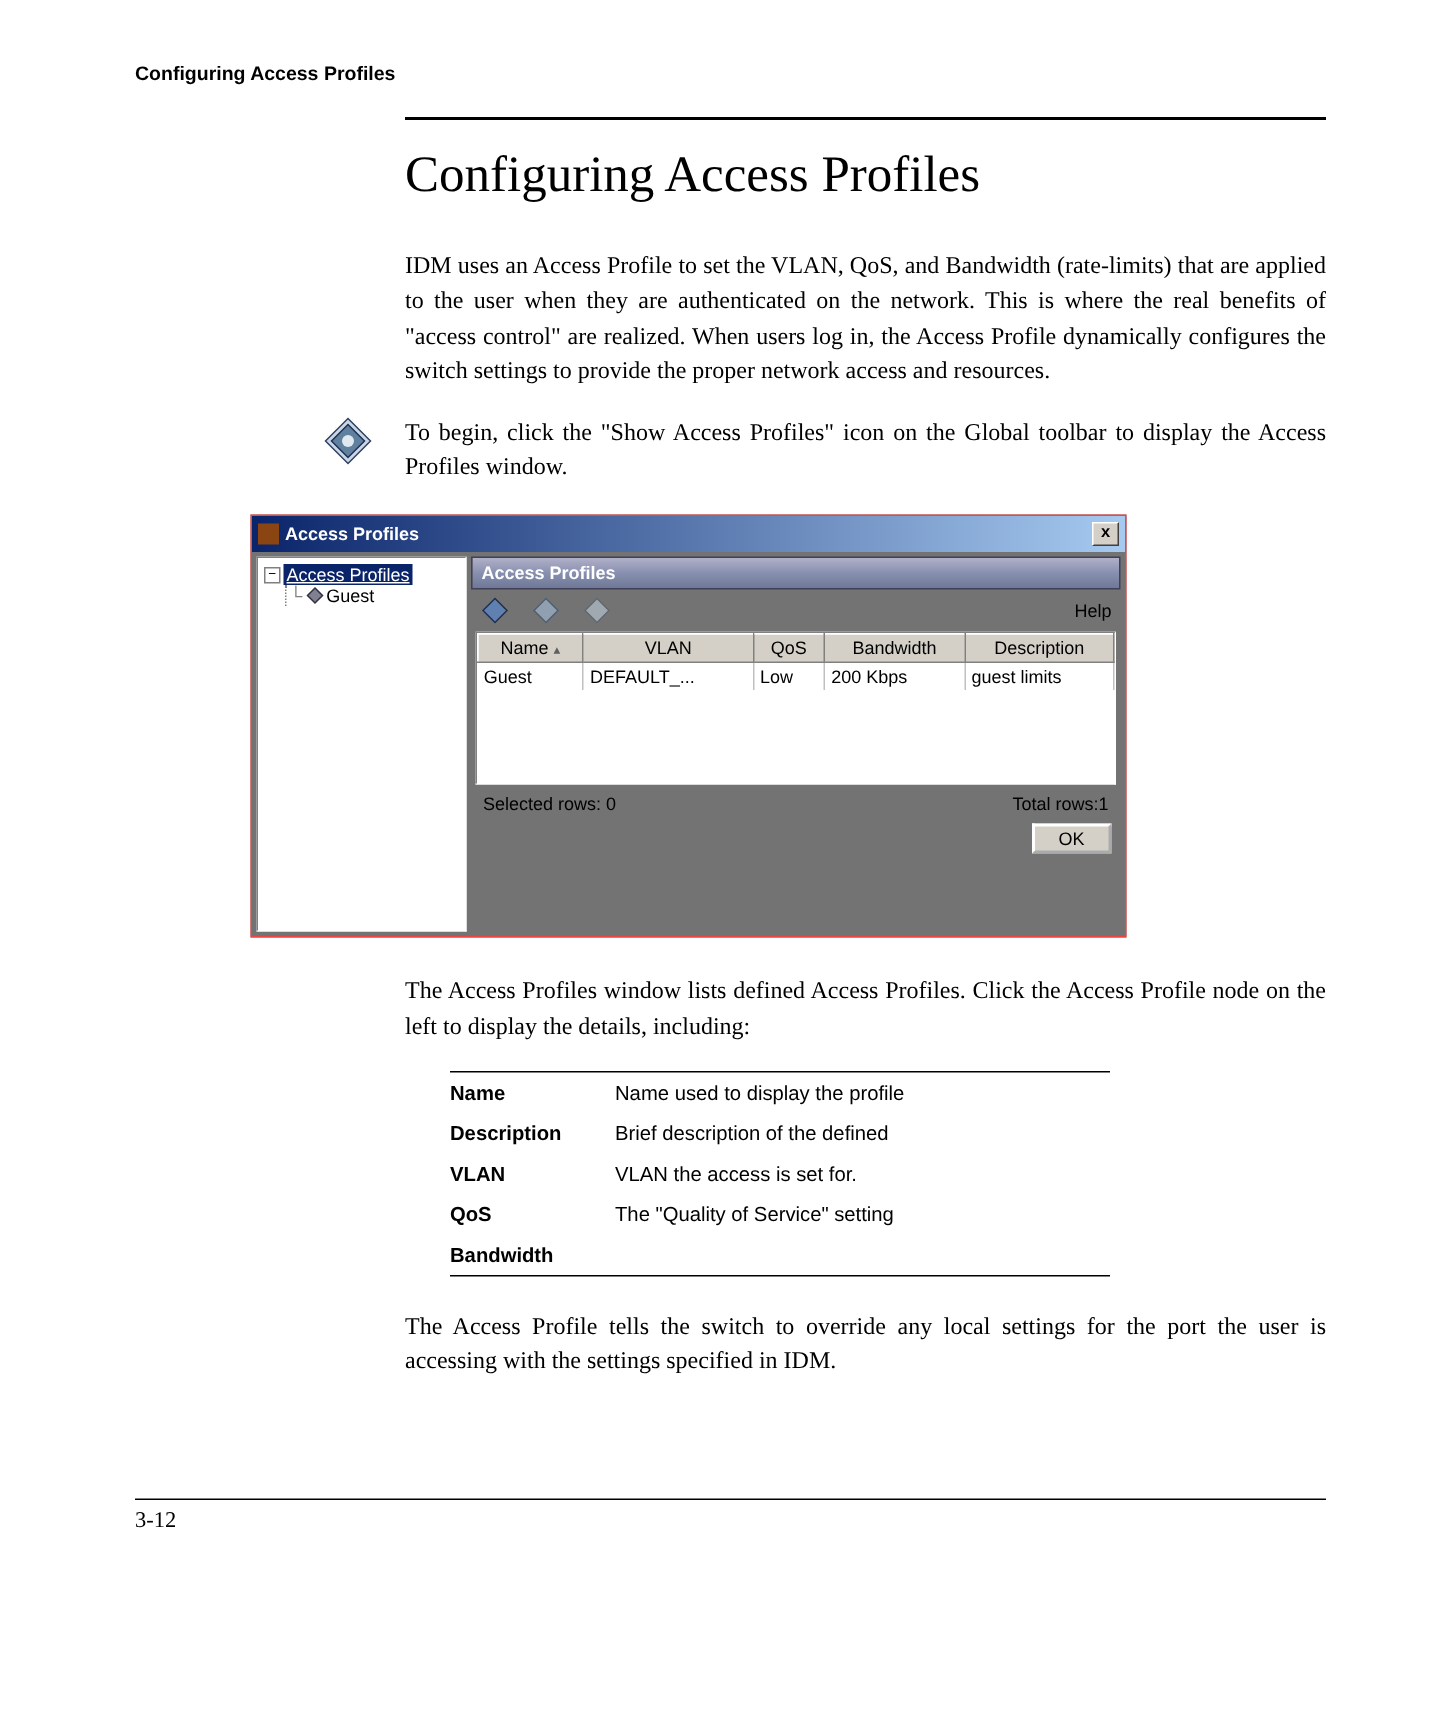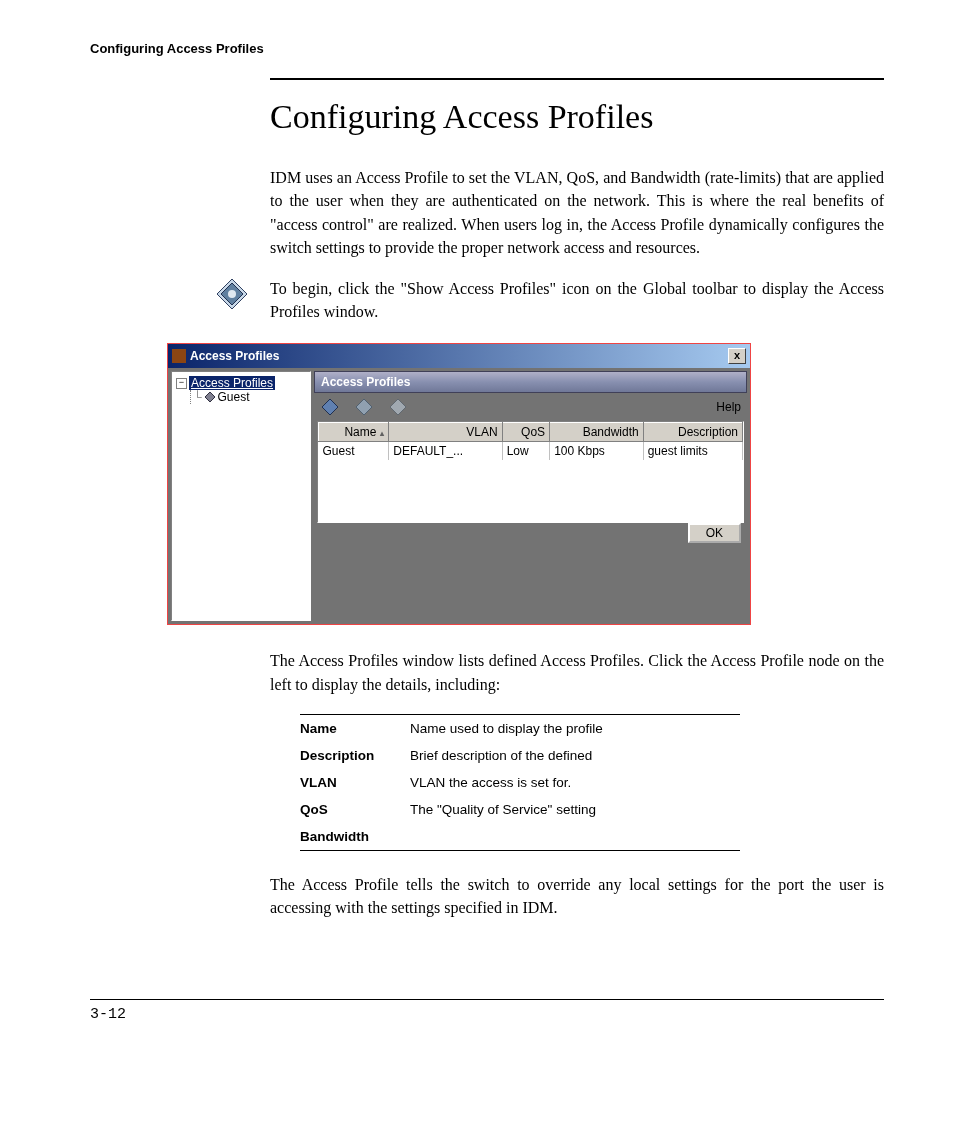--- a/index.html
+++ b/index.html
@@ -159,21 +159,21 @@
     border:1px solid #808080;
     border-right-color:#fff;border-bottom-color:#fff;
     margin:0 3px;
     min-height:100px;
   }
   .grid table { width:100%; border-collapse:collapse; font-size:12px; }
   .grid th {
     background:#d4d0c8;
     border:1px solid #808080;
     border-top-color:#fff;border-left-color:#fff;
-    text-align:right; font-weight:normal;
+    text-align:center; font-weight:normal;
     padding:2px 4px;
   }
   .grid td {
     border-right:1px solid #c0c0c0;
     padding:2px 4px;
   }
   .status-row {
     display:flex; padding:6px 8px; font-size:12px;
   }
   .status-row .spacer{flex:1;}
@@ -203,21 +203,21 @@
     width:110px;
     font-weight:bold;
   }
   .defs .desc { flex:1; }
 
   .footer {
     position: relative;
     margin-top: 80px;
     border-top: 1px solid #000;
     padding-top:6px;
-    font-family: Liberation Mono, monospace;
+    font-family: Liberation Serif, serif;
     font-size:15px;
   }
 </style>
 </head>
 <body>
 
 <div class="page">
 
   <div class="running-head">
     <div>Configuring Access Profiles</div>
@@ -285,26 +285,31 @@
               <th><span>Name</span> <span style="color:#606060;font-size:9px">▴</span></th>
               <th>VLAN</th>
               <th>QoS</th>
               <th>Bandwidth</th>
               <th>Description</th>
             </tr>
             <tr>
               <td>Guest</td>
               <td>DEFAULT_...</td>
               <td>Low</td>
-              <td>100 Kbps</td>
+              <td>200 Kbps</td>
               <td>guest limits</td>
             </tr>
           </tbody>
             </table>
         </div>
+        <div class="status-row">
+          <span>Selected rows: 0</span>
+          <span class="spacer"></span>
+          <span>Total rows:1</span>
+        </div>
         <div class="ok-row">
           <button class="ok-btn">OK</button>
         </div>
       </div>
     </div>
   </div>
 
   <div class="content-col">
     <p class="body">The Access Profiles window lists defined Access Profiles. Click the Access Profile node on the left to display the details, including:</p>
   </div>

